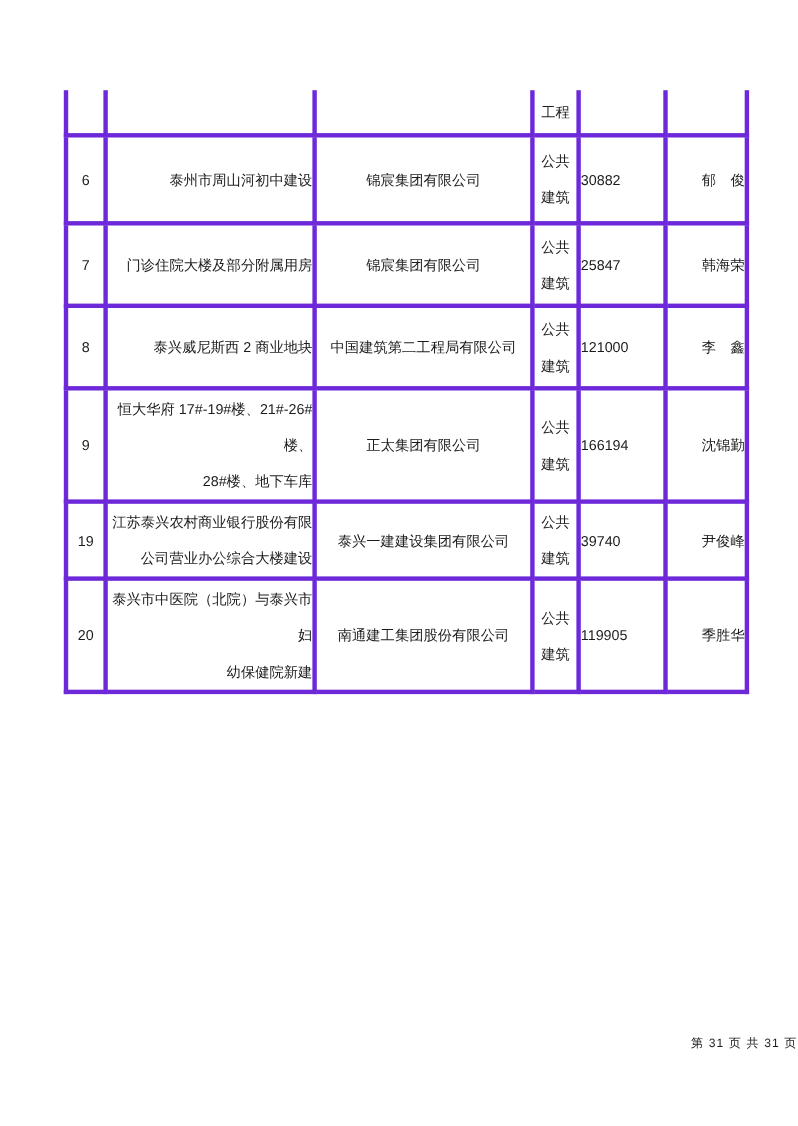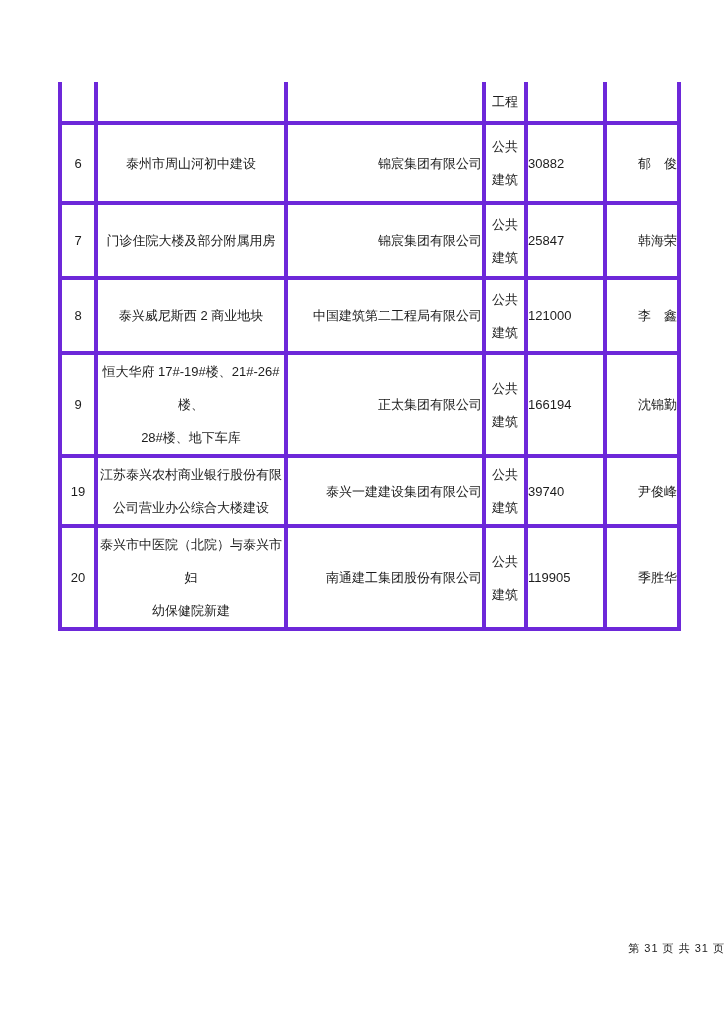--- a/index.html
+++ b/index.html
@@ -22,22 +22,22 @@
   table.grid td {
     border: 4px solid #6d28d9;
     vertical-align: middle;
     font-size: 13px;
     line-height: 33px;
     padding: 0;
     overflow: hidden;
   }
   tr.partial td { border-top: none; }
   .c-no   { text-align: center; }
-  .c-proj { text-align: center; padding: 0 7px; white-space: pre-line; }
-  .c-comp { text-align: right; padding: 0 7px; }
+  .c-proj { text-align: right; padding: 0 7px; white-space: pre-line; }
+  .c-comp { text-align: center; padding: 0 7px; }
   .c-cat  { text-align: center; white-space: pre-line; }
   .c-area { text-align: left; }
   .c-name { text-align: right; }
   .footer {
     position: absolute;
     left: 0;
     top: 941px;
     width: 100%;
     text-align: right;
     font-size: 11px;

